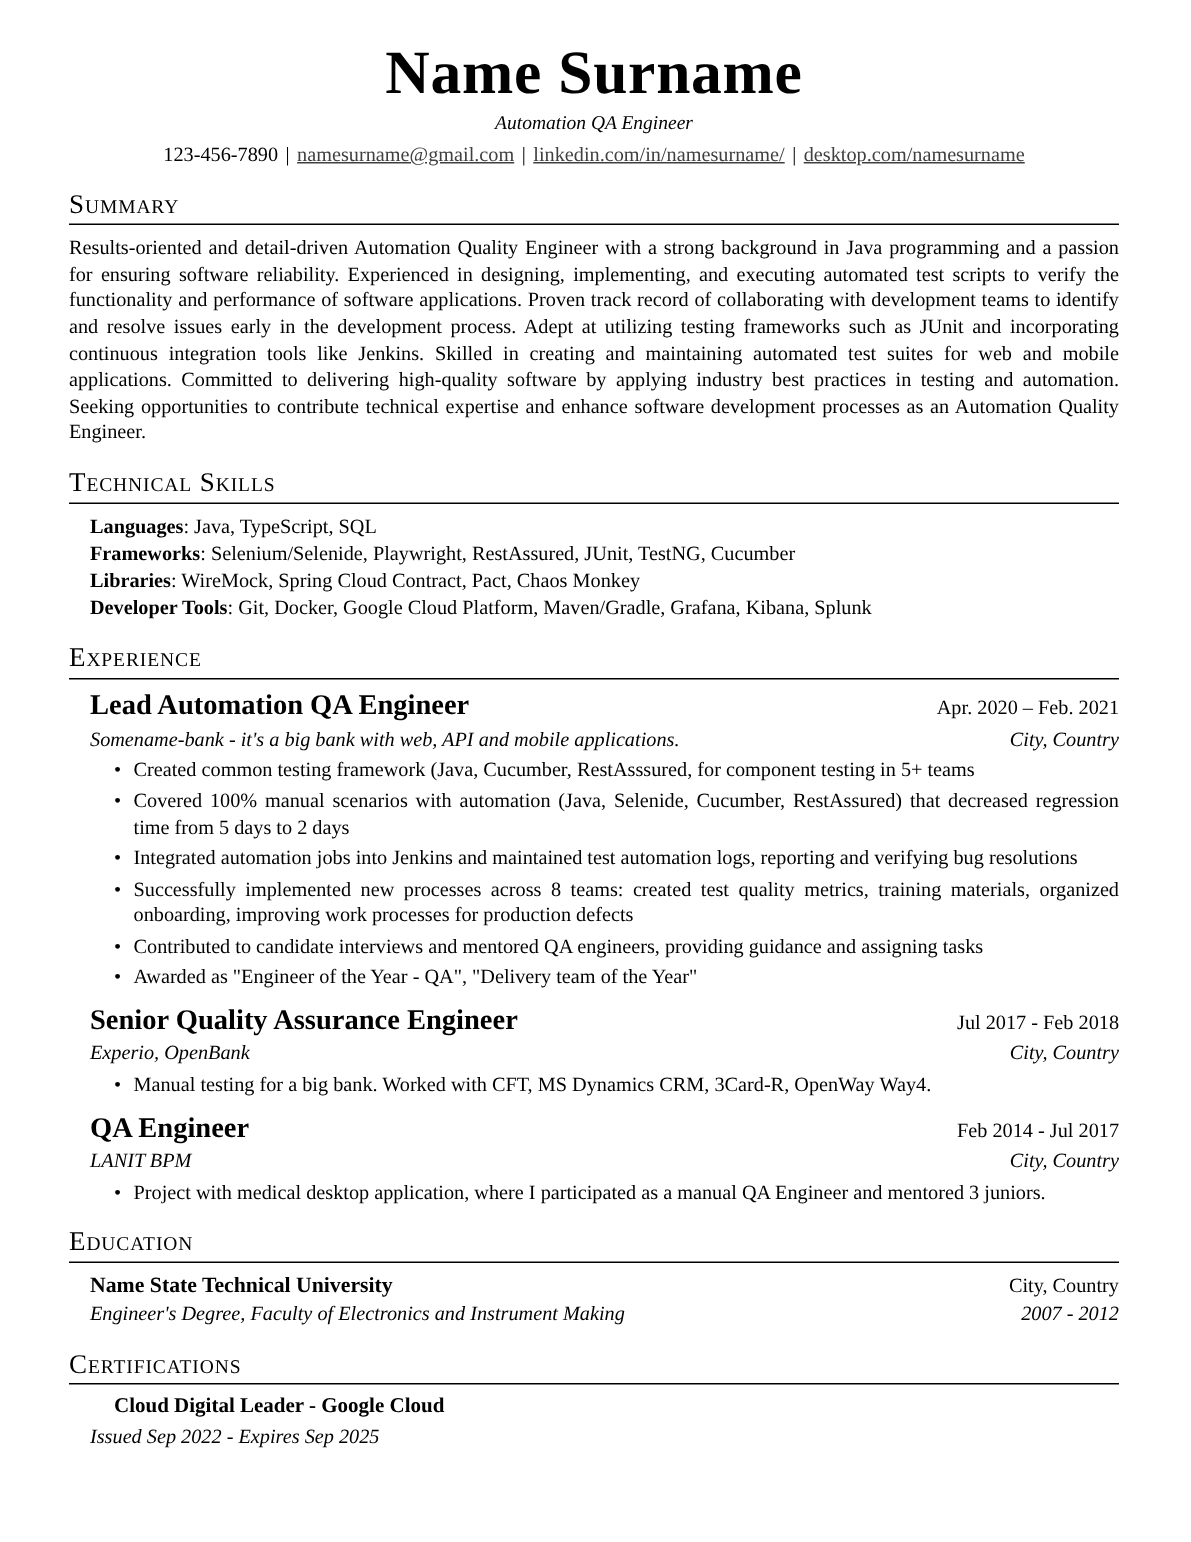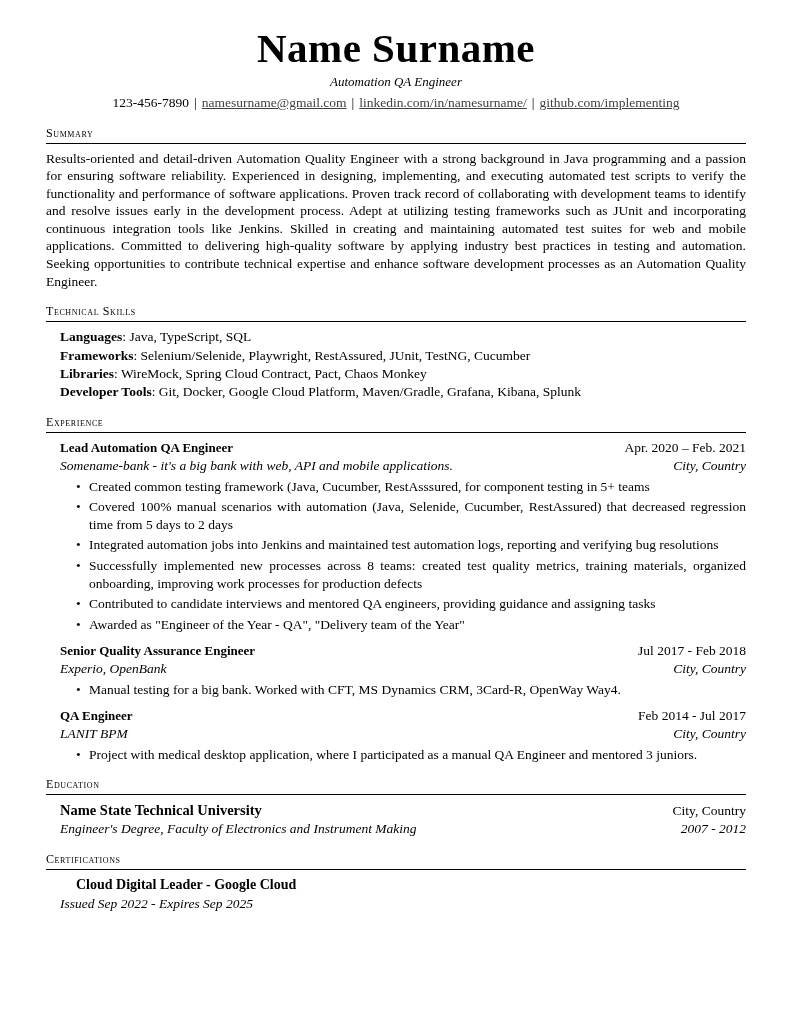--- a/index.html
+++ b/index.html
@@ -15,38 +15,38 @@
   .header { text-align: center; }
   .name { font-size: 41px; font-weight: 600; line-height: 1.1; letter-spacing: 0.5px; }
   .subtitle { font-style: italic; font-size: 13px; margin-top: 3px; }
   .contact { font-size: 13.5px; margin-top: 3px; }
   .contact .sep { margin: 0 5px; }
   .contact a { color: #404040; text-decoration: underline; cursor: pointer; }
 
   
   .section { margin-top: 15px; }
   .section-heading {
-    font-variant: small-caps; font-size: 12px; font-weight: normal;
+    font-variant: small-caps; font-size: 18px; font-weight: normal;
     letter-spacing: 0.6px; line-height: 1.1;
   }
   .rule { border: 0; border-top: 1.2px solid #000; margin: 3px 0 6px 0; }
 
   .summary-text { text-align: justify; }
 
   .indent { margin-left: 14px; }
 
   
   .skill-row { line-height: 1.35; }
   .b { font-weight: bold; }
 
   
   .job { margin-top: 9px; }
   .job:first-of-type { margin-top: 2px; }
   .row { display: flex; justify-content: space-between; align-items: baseline; }
-  .job-title { font-weight: bold; font-size: 13px; }
+  .job-title { font-weight: bold; font-size: 19px; }
   .job-dates { font-size: 13.5px; }
   .job-sub { font-style: italic; font-size: 13.5px; }
   ul.bullets { list-style: none; margin: 3px 0 0 14px; }
   ul.bullets li {
     position: relative; padding-left: 15px; margin-bottom: 3px; text-align: justify;
   }
   ul.bullets li::before { content: "\2022"; position: absolute; left: 2px; }
 
   
   .edu-name { font-weight: bold; font-size: 14.5px; }
@@ -56,21 +56,21 @@
 </style>
 </head>
 <body>
 
 <div class="page">
 
   <header class="header">
     <h1 class="name">Name Surname</h1>
     <div class="subtitle">Automation QA Engineer</div>
     <div class="contact">
-      <span>123-456-7890</span><span class="sep">|</span><a>namesurname@gmail.com</a><span class="sep">|</span><a>linkedin.com/in/namesurname/</a><span class="sep">|</span><a>github.com/implementing</a>
+      <span>123-456-7890</span><span class="sep">|</span><a>namesurname@gmail.com</a><span class="sep">|</span><a>linkedin.com/in/namesurname/</a><span class="sep">|</span><a>desktop.com/namesurname</a>
     </div>
   </header>
 
   <section class="section">
     <h2 class="section-heading">Summary</h2>
     <hr class="rule">
     <p class="summary-text">Results-oriented and detail-driven Automation Quality Engineer with a strong background in Java programming and a passion for ensuring software reliability. Experienced in designing, implementing, and executing automated test scripts to verify the functionality and performance of software applications. Proven track record of collaborating with development teams to identify and resolve issues early in the development process. Adept at utilizing testing frameworks such as JUnit and incorporating continuous integration tools like Jenkins. Skilled in creating and maintaining automated test suites for web and mobile applications. Committed to delivering high-quality software by applying industry best practices in testing and automation. Seeking opportunities to contribute technical expertise and enhance software development processes as an Automation Quality Engineer.</p>
   </section>
 
   <section class="section">

